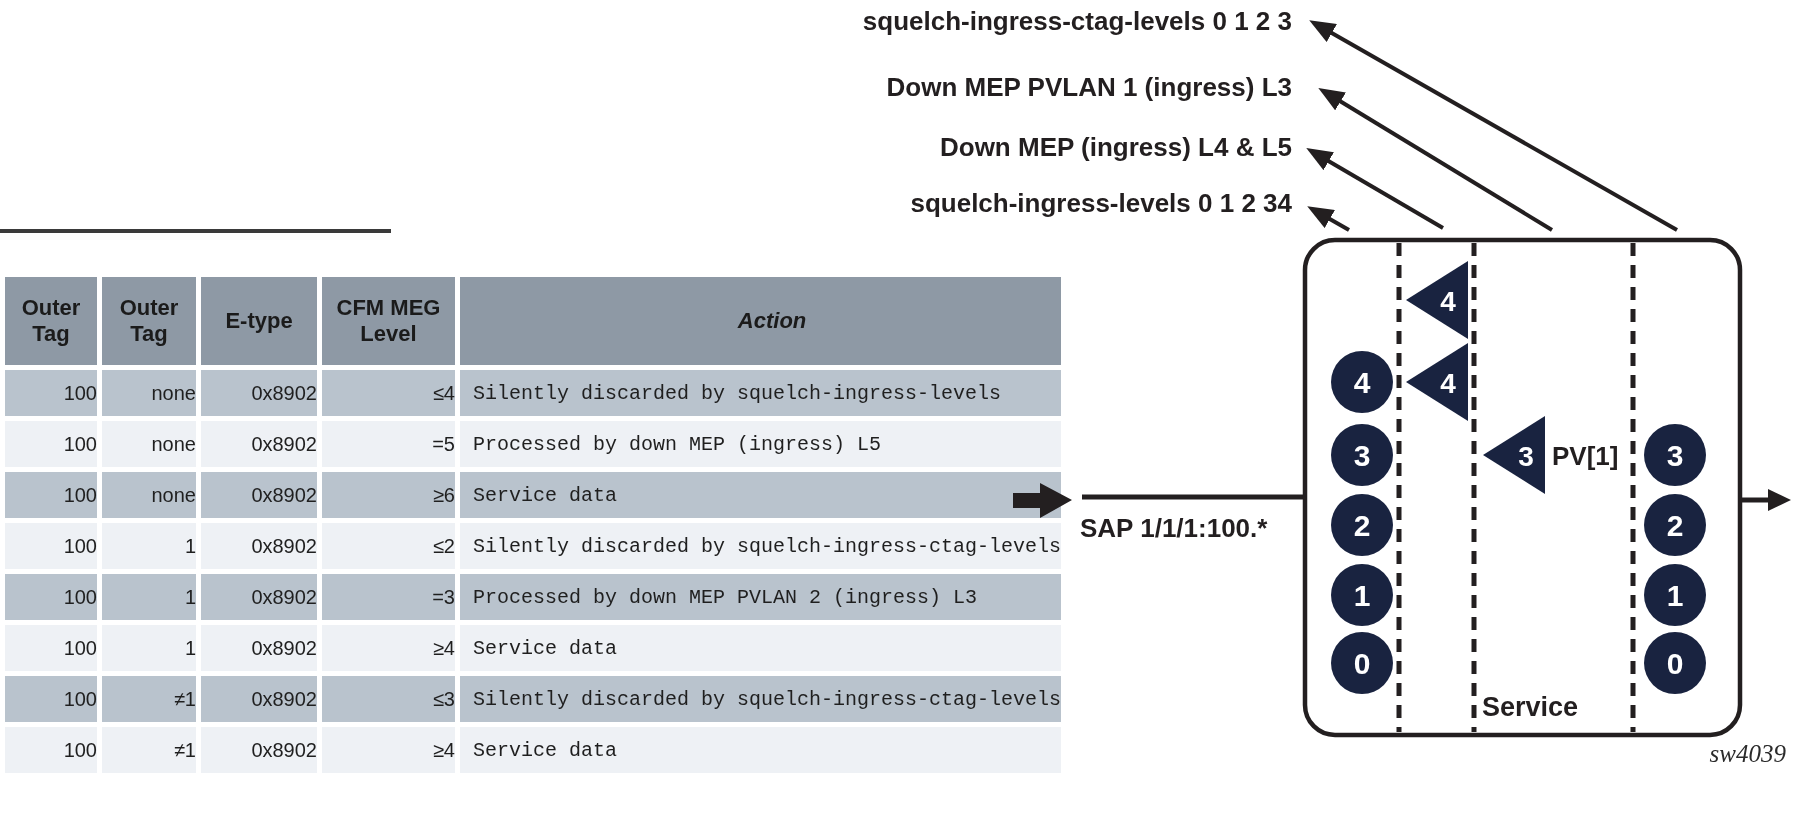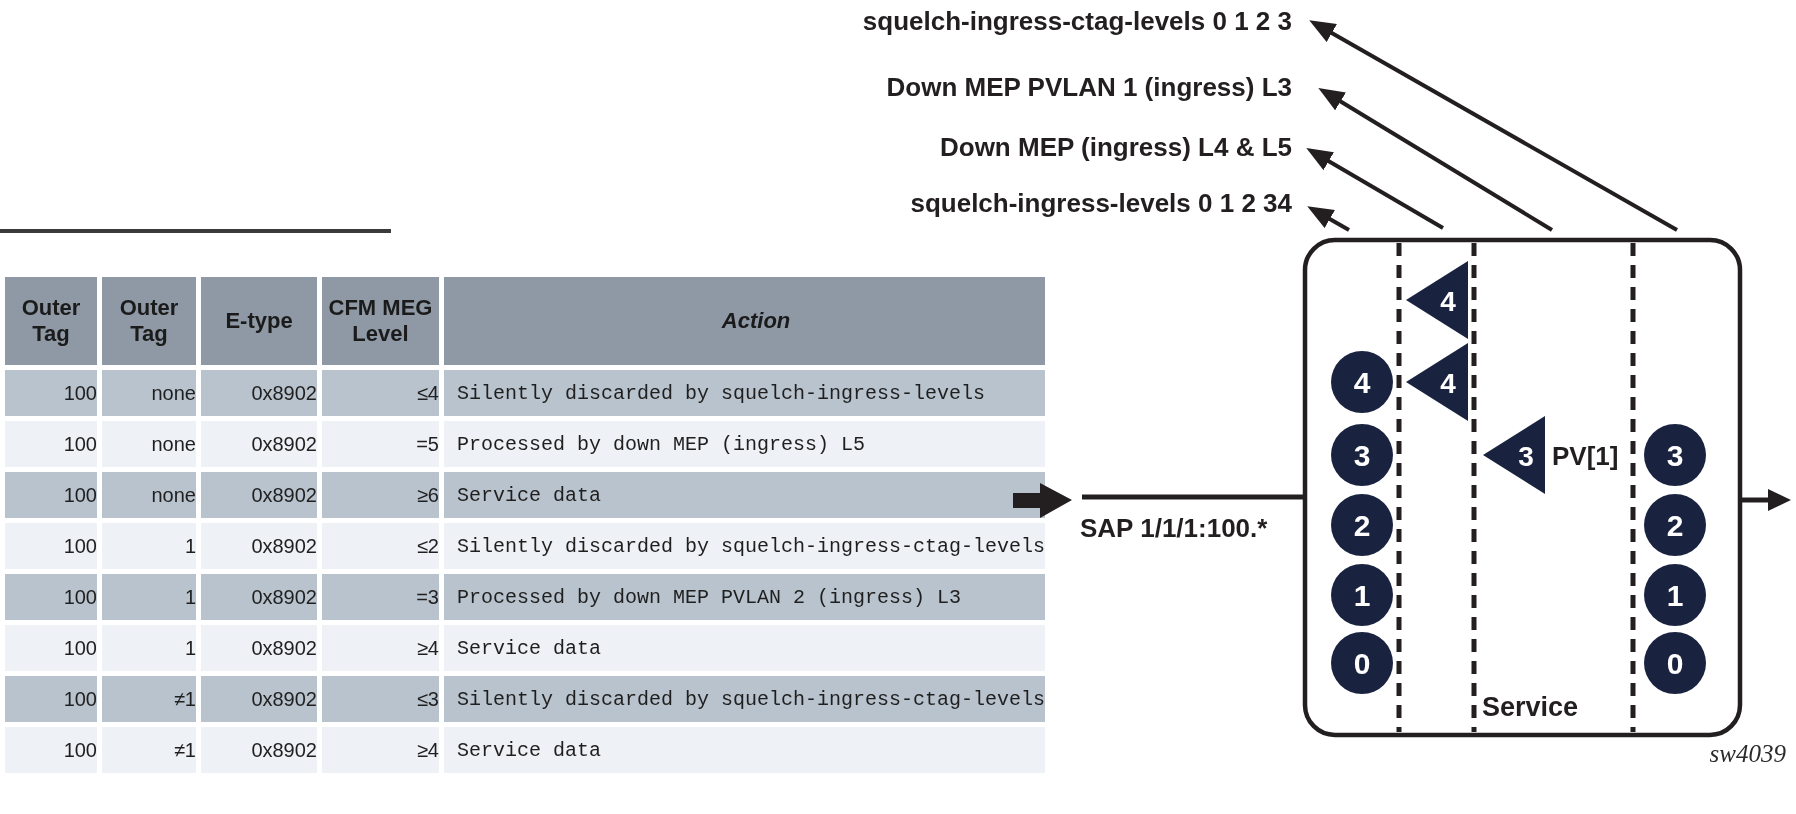--- a/index.html
+++ b/index.html
@@ -23,21 +23,21 @@
   }
   table.cfm-table th.action-h { text-align:center; padding-left:23px;font-style:italic; }
   table.cfm-table td {
     color:#1f1f1f; font-size:20px; height:46px;
     text-align:right; vertical-align:middle; padding:0;
   }
   table.cfm-table td.action { text-align:left; padding-left:13px; white-space:nowrap;font-family:Liberation Mono, monospace; }
   tr.row-a td { background:#b9c3cd; }
   tr.row-b td { background:#eef1f5; }
   .c1 { width:92px; } .c2 { width:94px; } .c3 { width:116px;margin-top:24px; }
-  .c4 { width:117px; } .c5 { width:425px; }
+  .c4 { width:133px; } .c5 { width:425px; }
 
   svg.diagram { position:absolute; left:0; top:0; }
   .lbl { font-family:"Liberation Sans", sans-serif; font-weight:bold; font-size:26px; fill:#231f20; }
   .dg-bold { font-family:"Liberation Sans", sans-serif; font-weight:bold; font-size:26px; fill:#231f20; }
   .service-t { font-family:"Liberation Sans", sans-serif; font-weight:bold; font-size:27px; fill:#231f20; }
   .circle-digit { font-family:"Liberation Sans", sans-serif; font-weight:bold; font-size:30px; fill:#ffffff; text-anchor:middle; }
   .tri-digit { font-family:"Liberation Sans", sans-serif; font-weight:bold; font-size:28px; fill:#ffffff; text-anchor:middle; }
   .fig-id { font-family:"Liberation Serif", serif; font-style:italic; font-size:25px; fill:#2b2b2b; }
   .ann-line { stroke:#231f20; stroke-width:4; fill:none; }
   .solid-line { stroke:#231f20; fill:none; }

